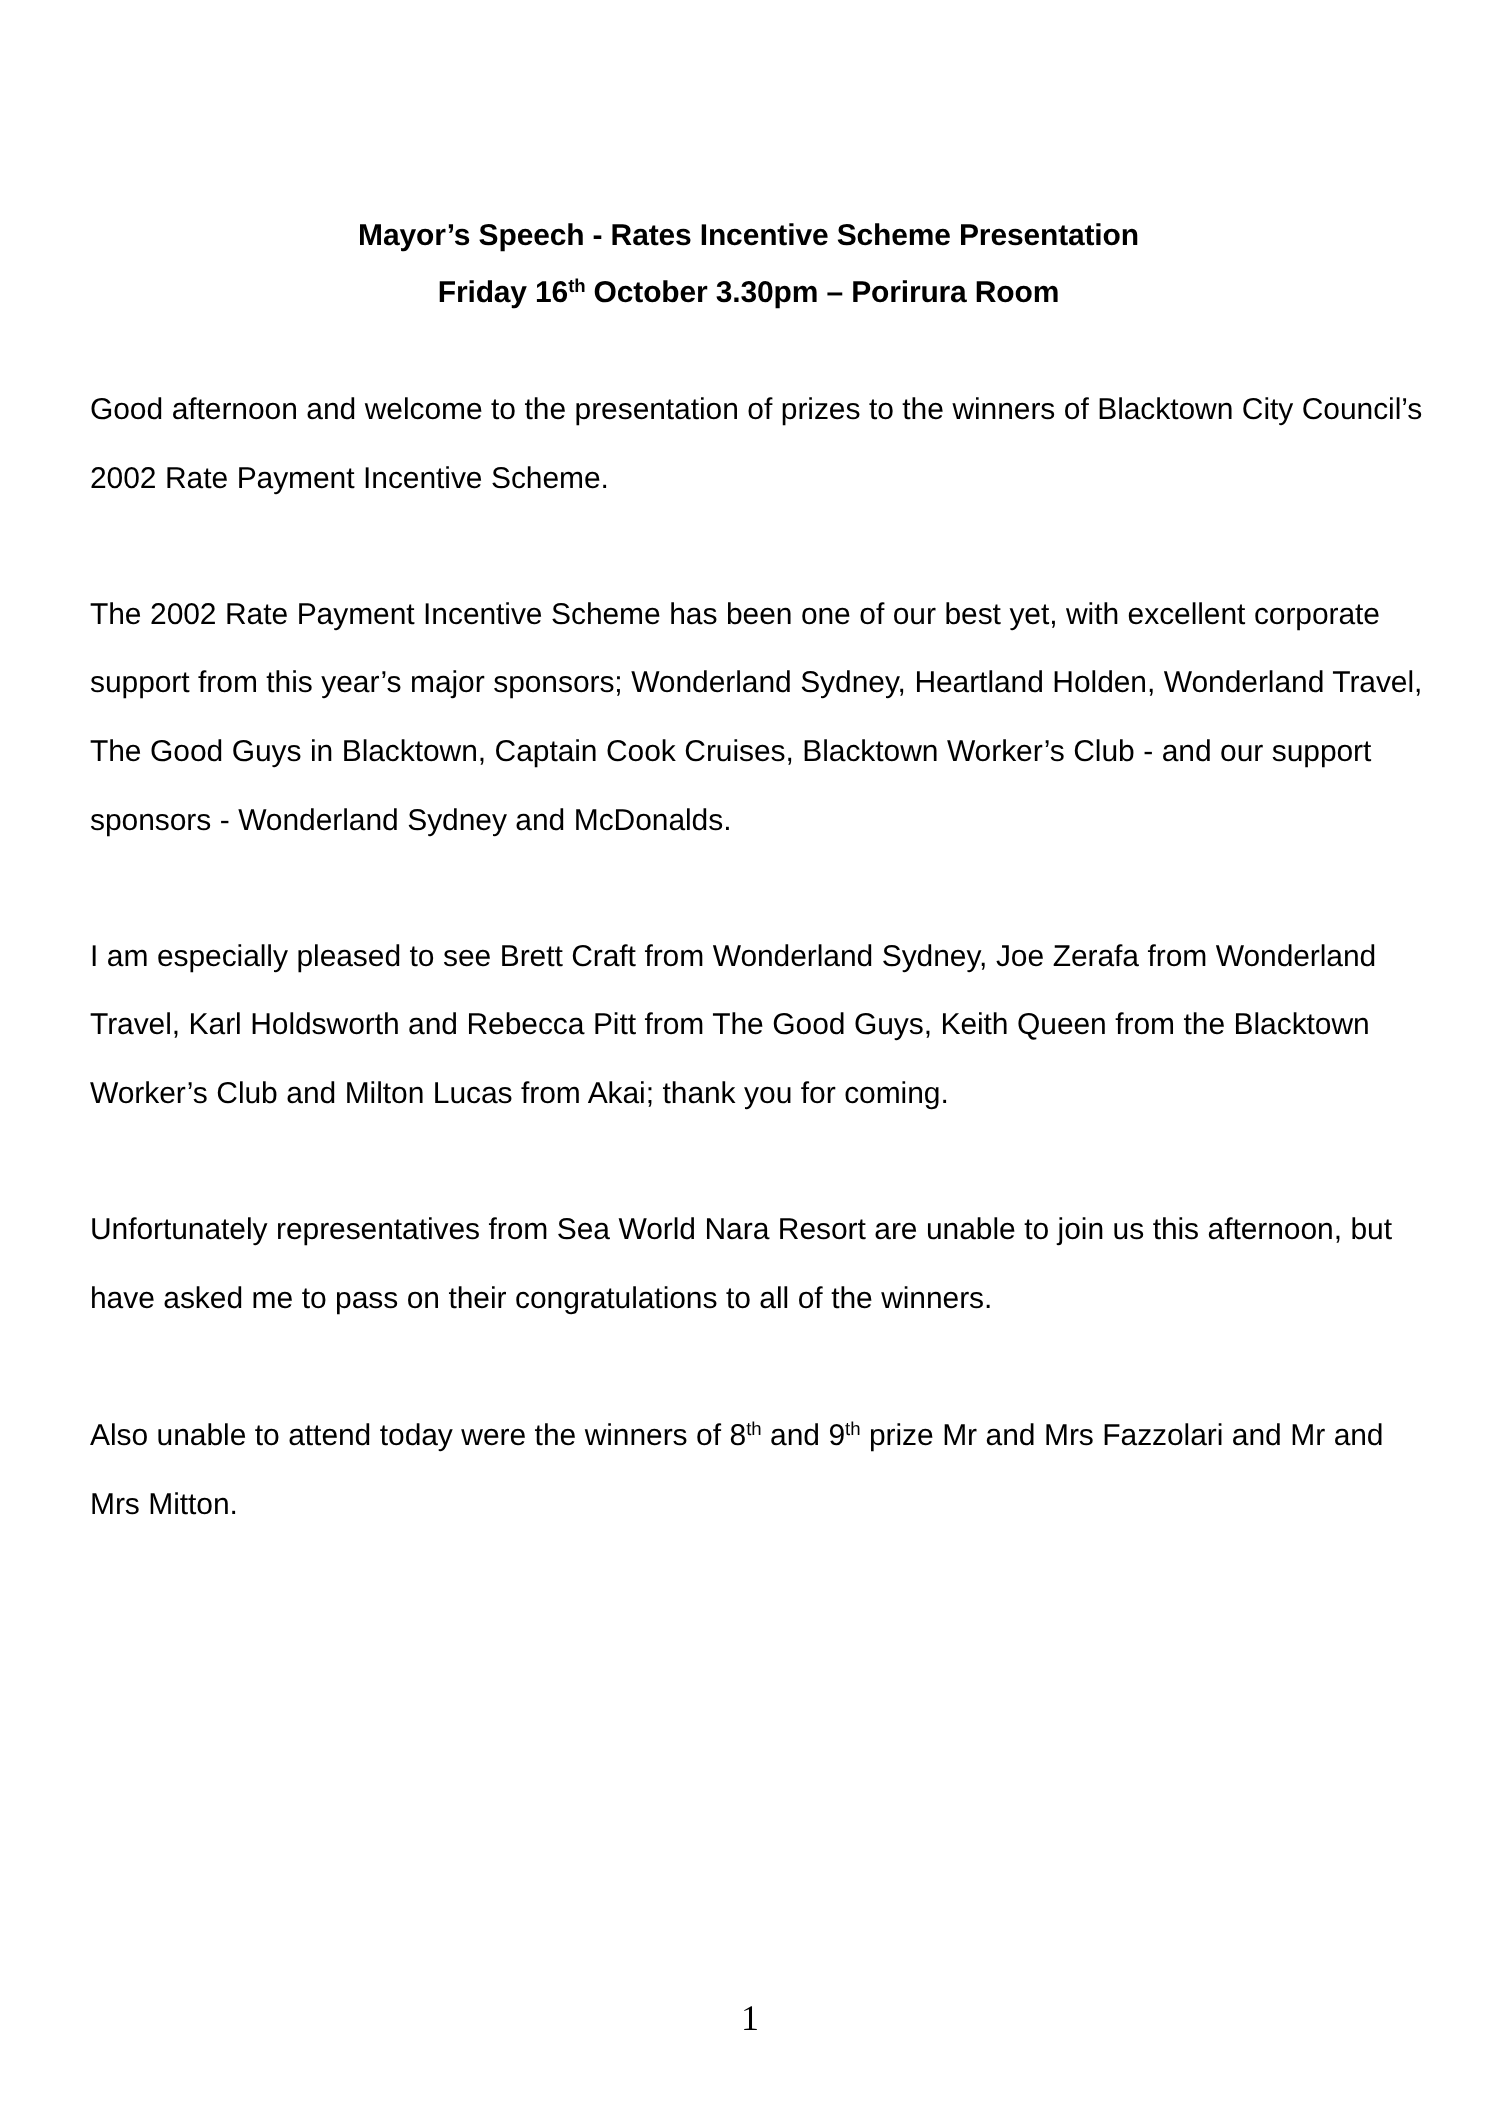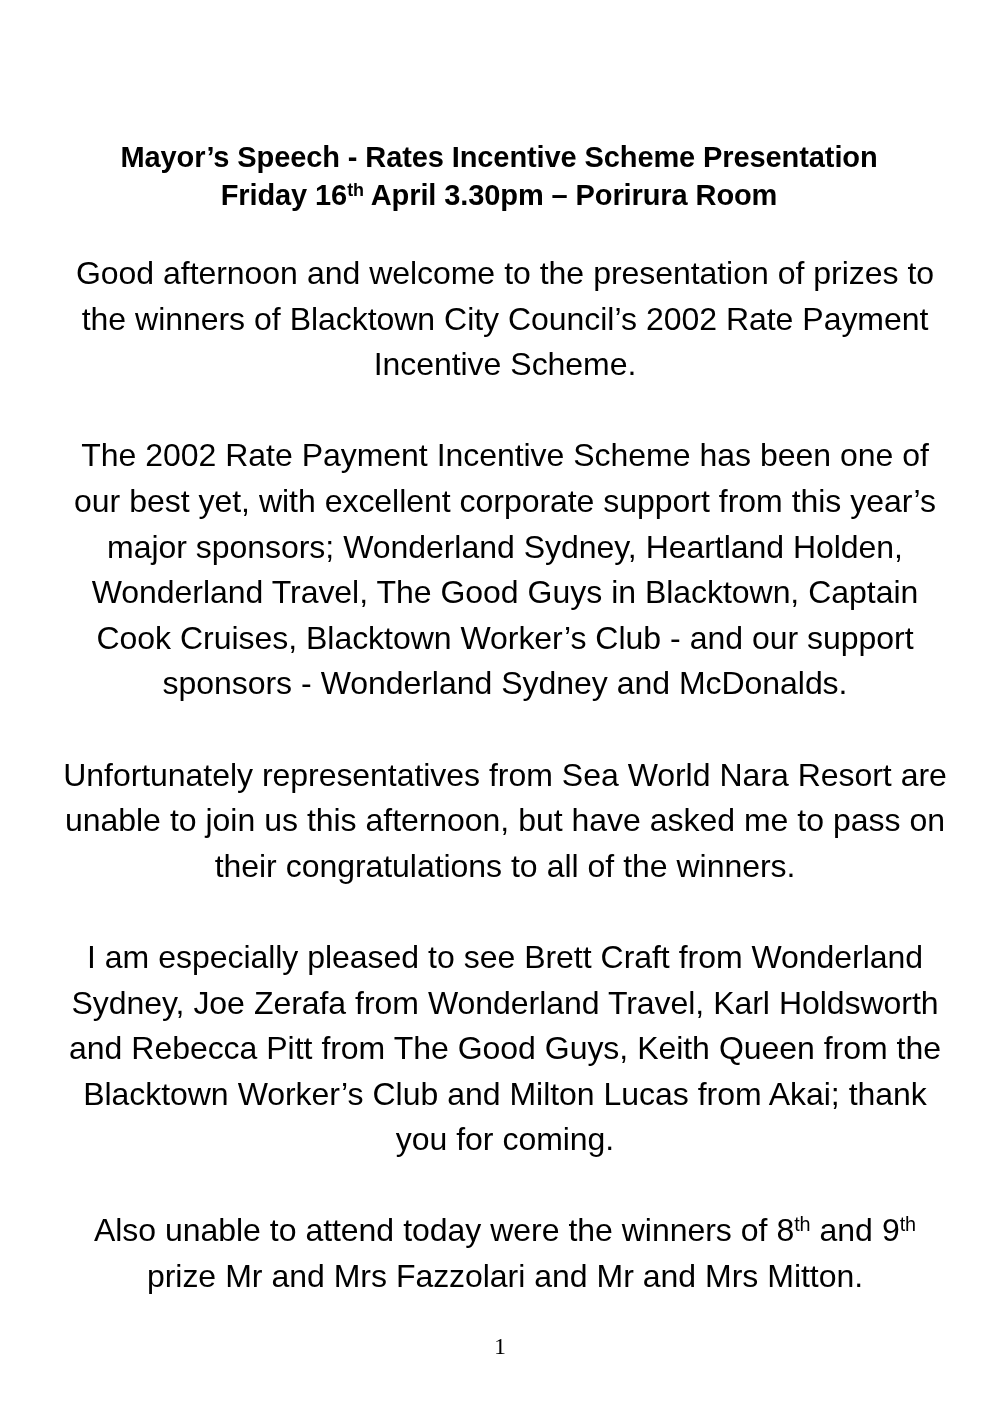--- a/index.html
+++ b/index.html
@@ -24,45 +24,45 @@
     background: #ffffff;
     overflow: hidden;
   }
   .doc-title {
     position: absolute;
     left: 60px;
     top: 138px;
     width: 878px;
     text-align: center;
     font-weight: bold;
-    font-size: 29px;
+    font-size: 20px;
     line-height: 38px;
     letter-spacing: -0.1px;
   }
   .doc-title .title-line {
     display: block;
     white-space: nowrap;
   }
   sup {
     font-size: 0.62em;
     vertical-align: 0.50em;
     line-height: 0;
   }
   .body-block {
     position: absolute;
     left: 60px;
     top: 251px;
     width: 890px;
   }
   .para {
-    font-size: 32px;
+    font-size: 20px;
     line-height: 45.6px;
     letter-spacing: -0.05px;
     margin: 0 0 45.6px 0;
-    text-align: center;
+    text-align: left;
     word-spacing: 0.2px;
   }
   .para:last-child {
     margin-bottom: 0;
   }
   .page-number {
     position: absolute;
     left: 0;
     top: 1332px;
     width: 1000px;
@@ -72,26 +72,26 @@
     line-height: 28px;
   }
 </style>
 </head>
 <body>
 
 <div class="page">
 
   <div class="doc-title">
     <span class="title-line">Mayor’s Speech - Rates Incentive Scheme Presentation</span>
-    <span class="title-line"><span>Friday 16</span><sup>th</sup><span> April 3.30pm – Porirura Room</span></span>
+    <span class="title-line"><span>Friday 16</span><sup>th</sup><span> October 3.30pm – Porirura Room</span></span>
   </div>
 
   <div class="body-block">
     <p class="para">Good afternoon and welcome to the presentation of prizes to the winners of Blacktown City Council’s 2002 Rate Payment Incentive Scheme.</p>
     <p class="para">The 2002 Rate Payment Incentive Scheme has been one of our best yet, with excellent corporate support from this year’s major sponsors; Wonderland Sydney, Heartland Holden, Wonderland Travel, The Good Guys in Blacktown, Captain Cook Cruises, Blacktown Worker’s Club - and our support sponsors - Wonderland Sydney and McDonalds.</p>
+    <p class="para">I am especially pleased to see Brett Craft from Wonderland Sydney, Joe Zerafa from Wonderland Travel, Karl Holdsworth and Rebecca Pitt from The Good Guys, Keith Queen from the Blacktown Worker’s Club and Milton Lucas from Akai; thank you for coming.</p>
     <p class="para">Unfortunately representatives from Sea World Nara Resort are unable to join us this afternoon, but have asked me to pass on their congratulations to all of the winners.</p>
-    <p class="para">I am especially pleased to see Brett Craft from Wonderland Sydney, Joe Zerafa from Wonderland Travel, Karl Holdsworth and Rebecca Pitt from The Good Guys, Keith Queen from the Blacktown Worker’s Club and Milton Lucas from Akai; thank you for coming.</p>
     <p class="para"><span>Also unable to attend today were the winners of 8</span><sup>th</sup><span> and 9</span><sup>th</sup><span> prize Mr and Mrs Fazzolari and Mr and Mrs Mitton.</span></p>
   </div>
 
   <div class="page-number">1</div>
 
 </div>
 
 </body></html>

